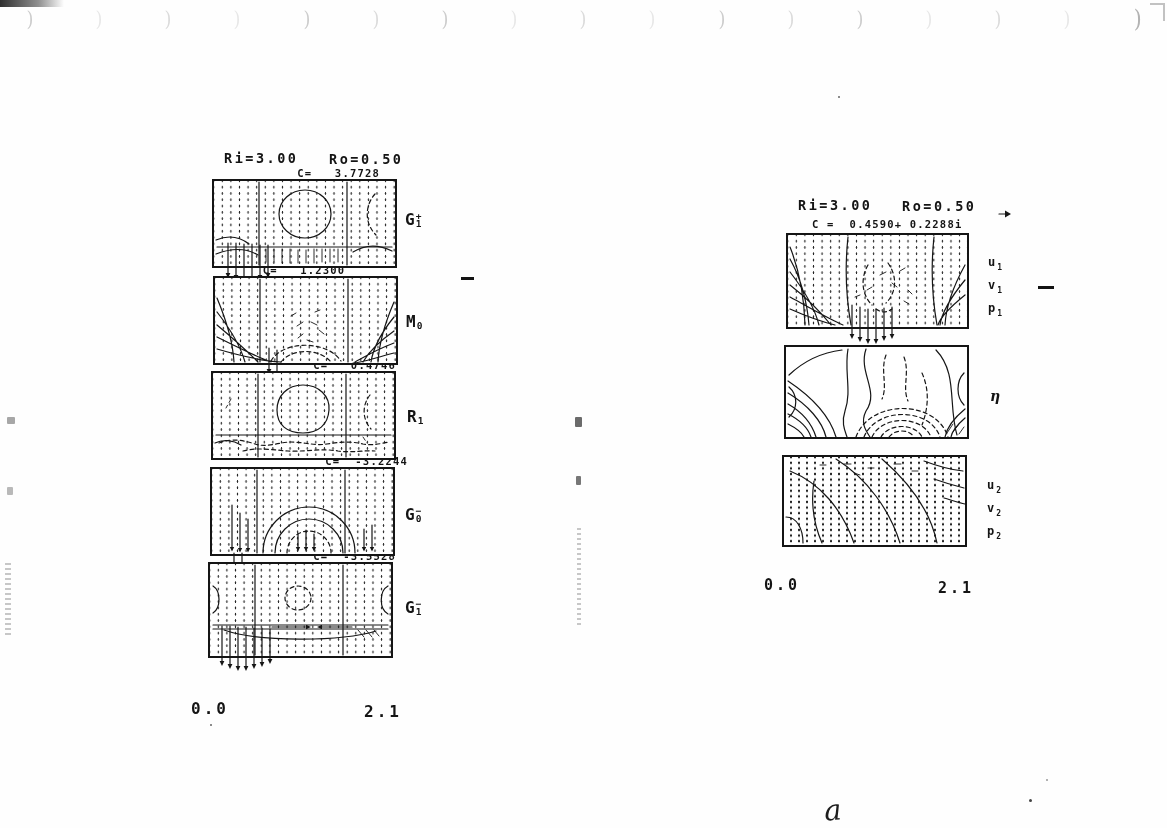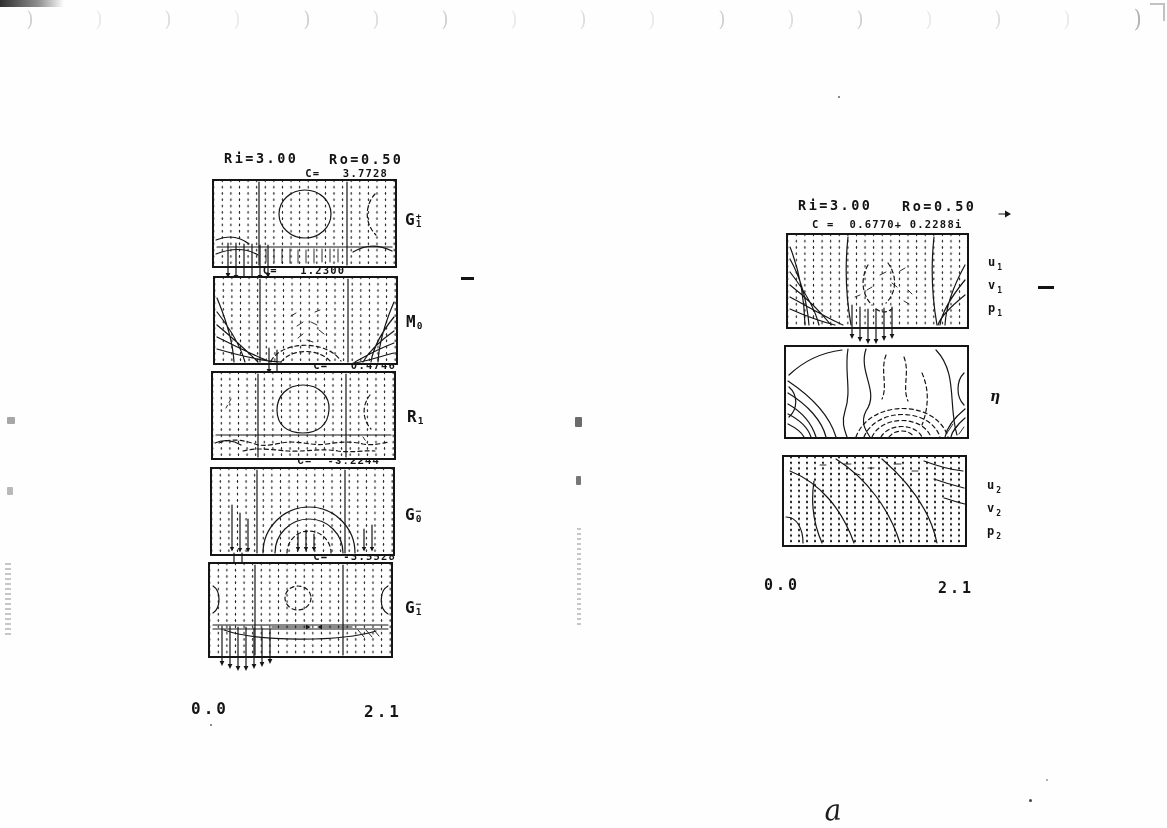--- a/index.html
+++ b/index.html
@@ -99,24 +99,24 @@
   <div class="dashmark" style="left:1038px;top:286px;width:16px;height:2.5px;"></div>
   <svg style="position:absolute;left:998px;top:209px;" width="14" height="10">
     <path class="s" d="M1,5 H8"></path>
       <path class="f" d="M7,1.5 L13,5 L7,8.5 Z"></path>
   </svg>
 
   <div>
     <div class="hdr" style="left:224px;top:150px;">Ri=3.00</div>
     <div class="hdr" style="left:329px;top:151px;">Ro=0.50</div>
 
-    <div class="cline" style="left:204px;top:167px;width:184px;">C=   3.7728</div>
+    <div class="cline" style="left:196px;top:167px;width:184px;">C=   3.7728</div>
     <div class="cline" style="left:212px;top:264px;width:184px;text-align:center;">C=   1.2300</div>
     <div class="cline" style="left:212px;top:359px;width:184px;">C=   0.4746</div>
-    <div class="cline" style="left:196px;top:455px;width:184px;font-family:Liberation Mono, monospace;">C=  -3.2244</div>
+    <div class="cline" style="left:224px;top:455px;width:184px;">C=  -3.2244</div>
     <div class="cline" style="left:212px;top:550px;width:184px;">C=  -3.5528</div>
 
     <div class="panel dots" style="left:212px;top:179px;width:181px;height:85px;">
       <svg width="181" height="101" viewBox="0 0 181 101">
         <path class="s" d="M45,1 V84 M133,1 V84" stroke-width="1.4"></path>
         <ellipse class="s" cx="91" cy="33" rx="26" ry="24" stroke-width="1.4"></ellipse>
         <path class="s d" d="M161,13 C151,24 150,42 162,54"></path>
         <path class="s" d="M3,66 H178" stroke-width="1.7"></path>
         <path class="s" d="M2,59 C14,54 26,56 35,63 M2,73 C20,66 34,68 44,74 M139,71 C152,63 166,64 178,70"></path>
         <path class="s t" d="M52,68 V81 M60,68 V81 M68,68 V82 M76,68 V82 M84,69 V82 M92,69 V82 M100,68 V82 M108,68 V81 M116,68 V81 M124,68 V81"></path>
@@ -214,21 +214,21 @@
         </span>
     </div>
 
     <div class="axis" style="left:191px;top:664px;">0.0</div>
     <div class="axis" style="left:364px;top:667px;">2.1</div>
   </div>
 
   <div>
     <div class="hdr" style="left:798px;top:197px;">Ri=3.00</div>
     <div class="hdr" style="left:902px;top:198px;">Ro=0.50</div>
-    <div class="cline" style="left:812px;top:218px;width:160px;text-align:left;">C =  0.6770+ 0.2288i</div>
+    <div class="cline" style="left:812px;top:218px;width:160px;text-align:left;">C =  0.4590+ 0.2288i</div>
 
     <div class="panel dots" style="left:786px;top:233px;width:179px;height:92px;">
       <svg width="179" height="110" viewBox="0 0 179 110">
         <path class="s" stroke-width="1.5" d="M60,2 C57,30 58,62 63,90 M146,2 C143,30 144,62 149,90"></path>
         <path class="s" d="M2,12 C10,32 16,58 17,90 M2,24 C12,42 19,66 21,90 M2,37 C16,55 27,74 31,90 M2,50 C20,64 35,80 43,90 M2,62 C24,74 41,84 55,90 M2,74 C20,82 35,87 47,90"></path>
         <path class="s" d="M177,30 C166,50 158,71 157,90 M177,45 C163,62 154,77 152,90 M177,60 C161,73 152,83 150,90"></path>
         <path class="s d" d="M80,30 C72,44 74,60 84,70 M100,28 C110,42 108,58 98,68 M88,74 C94,78 98,78 104,74"></path>
         <path class="s t" d="M92,40 l6,-3 M104,48 l5,4 M84,52 l-5,3 M112,36 l5,-3 M120,55 l4,4 M72,60 l-5,2 M116,66 l5,3"></path>
         <path class="s" stroke-width="1.4" d="M64,70 V99 M72,72 V102 M80,74 V104 M88,74 V104 M96,73 V101 M104,72 V99"></path>
         <path class="f" d="M61.6,99 h4.8 l-2.4,5 z M69.6,102 h4.8 l-2.4,5 z M77.6,104 h4.8 l-2.4,5 z M85.6,104 h4.8 l-2.4,5 z M93.6,101 h4.8 l-2.4,5 z M101.6,99 h4.8 l-2.4,5 z"></path>

